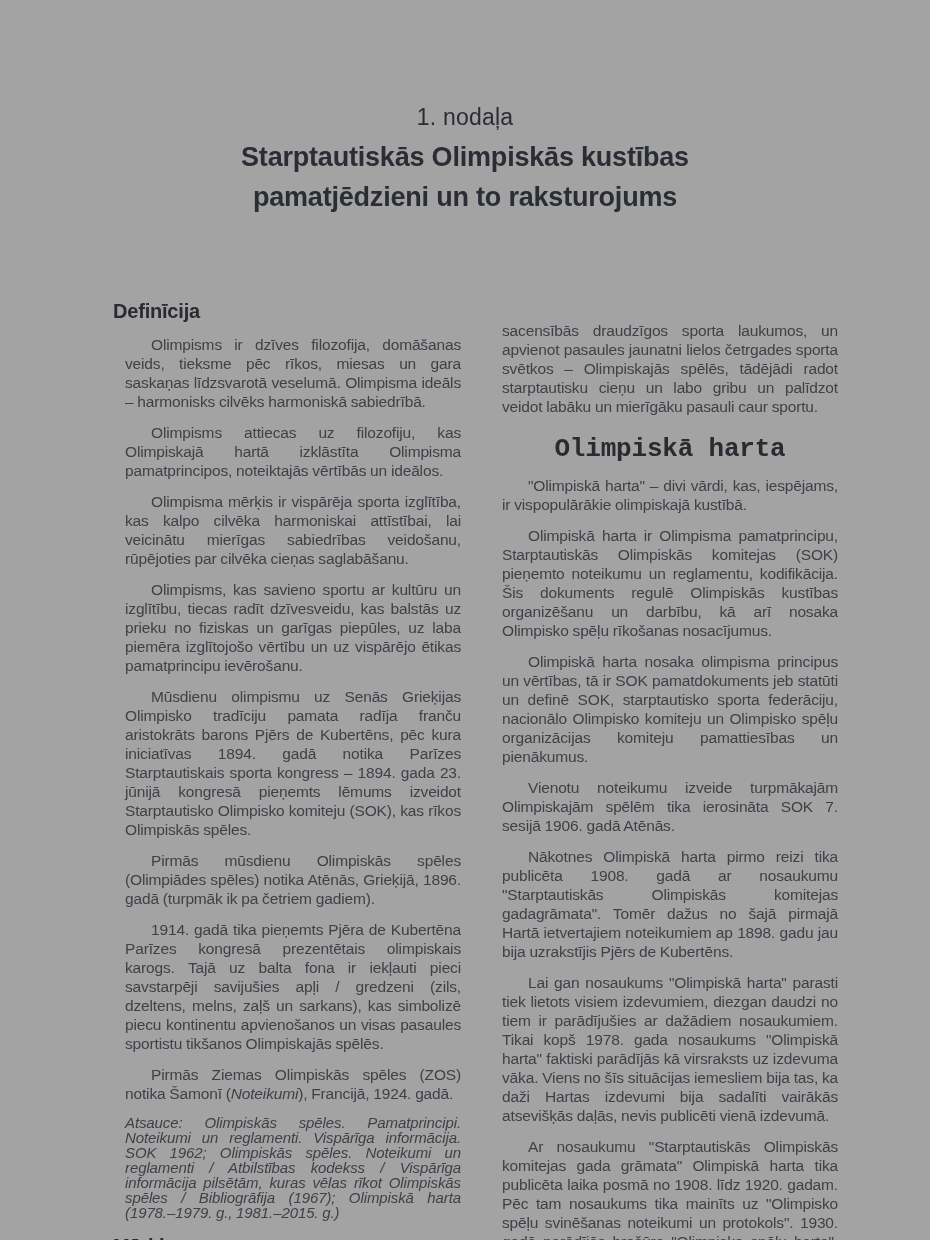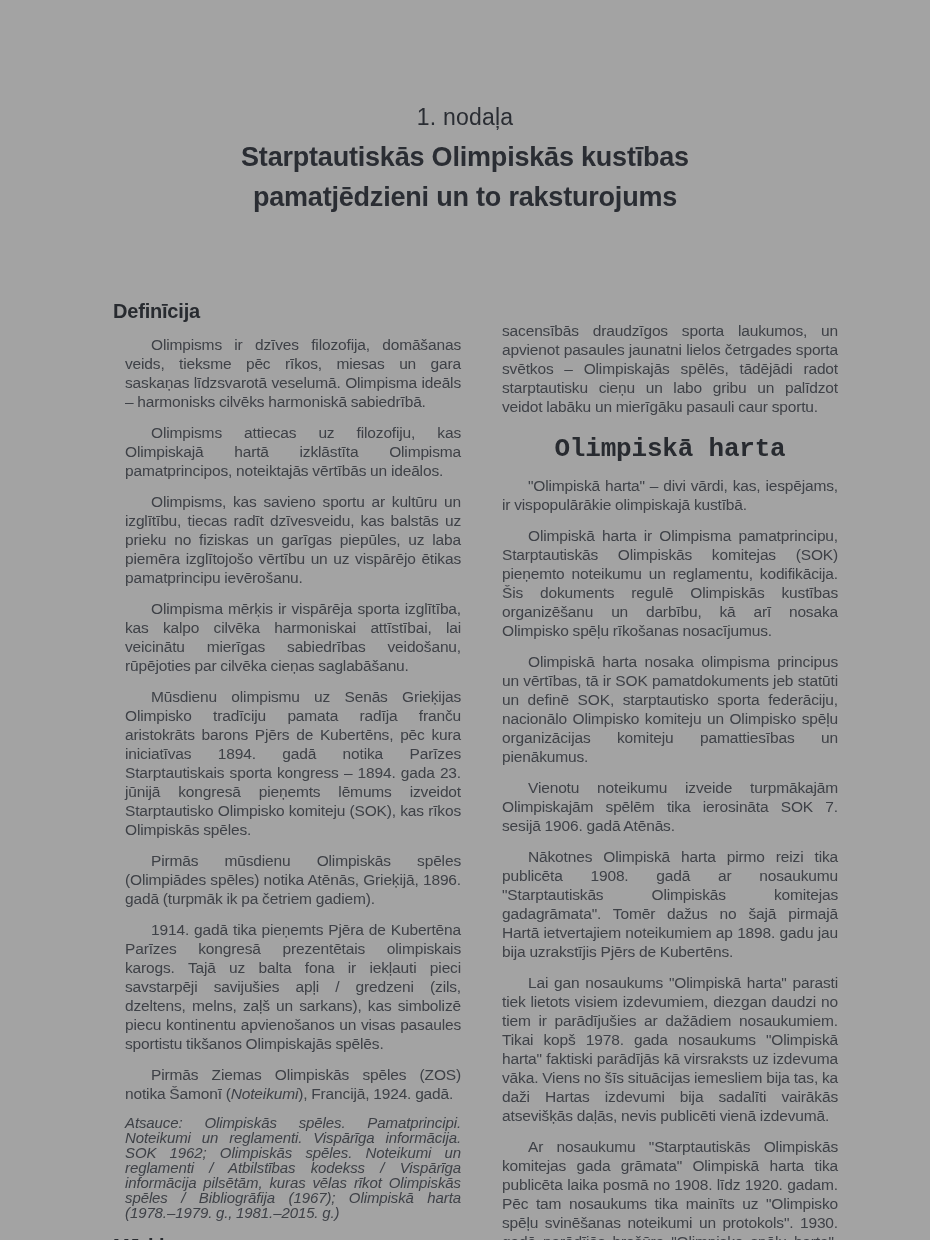--- a/index.html
+++ b/index.html
@@ -95,22 +95,22 @@
     <div class="chapter">1. nodaļa</div>
     <h1 class="title"><span>Starptautiskās Olimpiskās kustības</span><br><span>pamatjēdzieni un to raksturojums</span></h1>
   </header>
 
   <main class="columns">
 
     <section class="col col-left">
       <h2 class="section-heading">Definīcija</h2>
       <p class="indent">Olimpisms ir dzīves filozofija, domāšanas veids, tieksme pēc rīkos, miesas un gara saskaņas līdzsvarotā veselumā. Olimpisma ideāls – harmonisks cilvēks harmoniskā sabiedrībā.</p>
       <p class="indent">Olimpisms attiecas uz filozofiju, kas Olimpiskajā hartā izklāstīta Olimpisma pamatprincipos, noteiktajās vērtībās un ideālos.</p>
+      <p class="indent">Olimpisma mērķis ir vispārēja sporta izglītība, kas kalpo cilvēka harmoniskai attīstībai, lai veicinātu mierīgas sabiedrības veidošanu, rūpējoties par cilvēka cieņas saglabāšanu.</p>
       <p class="indent">Olimpisms, kas savieno sportu ar kultūru un izglītību, tiecas radīt dzīvesveidu, kas balstās uz prieku no fiziskas un garīgas piepūles, uz laba piemēra izglītojošo vērtību un uz vispārējo ētikas pamatprincipu ievērošanu.</p>
-      <p class="indent">Olimpisma mērķis ir vispārēja sporta izglītība, kas kalpo cilvēka harmoniskai attīstībai, lai veicinātu mierīgas sabiedrības veidošanu, rūpējoties par cilvēka cieņas saglabāšanu.</p>
       <p class="indent">Mūsdienu olimpismu uz Senās Grieķijas Olimpisko tradīciju pamata radīja franču aristokrāts barons Pjērs de Kubertēns, pēc kura iniciatīvas 1894. gadā notika Parīzes Starptautiskais sporta kongress – 1894. gada 23. jūnijā kongresā pieņemts lēmums izveidot Starptautisko Olimpisko komiteju (SOK), kas rīkos Olimpiskās spēles.</p>
       <p class="indent">Pirmās mūsdienu Olimpiskās spēles (Olimpiādes spēles) notika Atēnās, Grieķijā, 1896. gadā (turpmāk ik pa četriem gadiem).</p>
       <p class="indent">1914. gadā tika pieņemts Pjēra de Kubertēna Parīzes kongresā prezentētais olimpiskais karogs. Tajā uz balta fona ir iekļauti pieci savstarpēji savijušies apļi / gredzeni (zils, dzeltens, melns, zaļš un sarkans), kas simbolizē piecu kontinentu apvienošanos un visas pasaules sportistu tikšanos Olimpiskajās spēlēs.</p>
       <p class="indent"><span>Pirmās Ziemas Olimpiskās spēles (ZOS) notika Šamonī (</span><em>Noteikumi</em><span>), Francijā, 1924. gadā.</span></p>
       <p class="reference">Atsauce: Olimpiskās spēles. Pamatprincipi. Noteikumi un reglamenti. Vispārīga informācija. SOK 1962; Olimpiskās spēles. Noteikumi un reglamenti / Atbilstības kodekss / Vispārīga informācija pilsētām, kuras vēlas rīkot Olimpiskās spēles / Bibliogrāfija (1967); Olimpiskā harta (1978.–1979. g., 1981.–2015. g.)</p>
       <h2 class="section-heading merki">Mērķi</h2>
       <p class="indent">Olimpiskās kustības mērķi ir veicināt to labo fizisko un morālo īpašību attīstību, kas rodas sporta</p>
     </section>
 
     <section class="col col-right">

